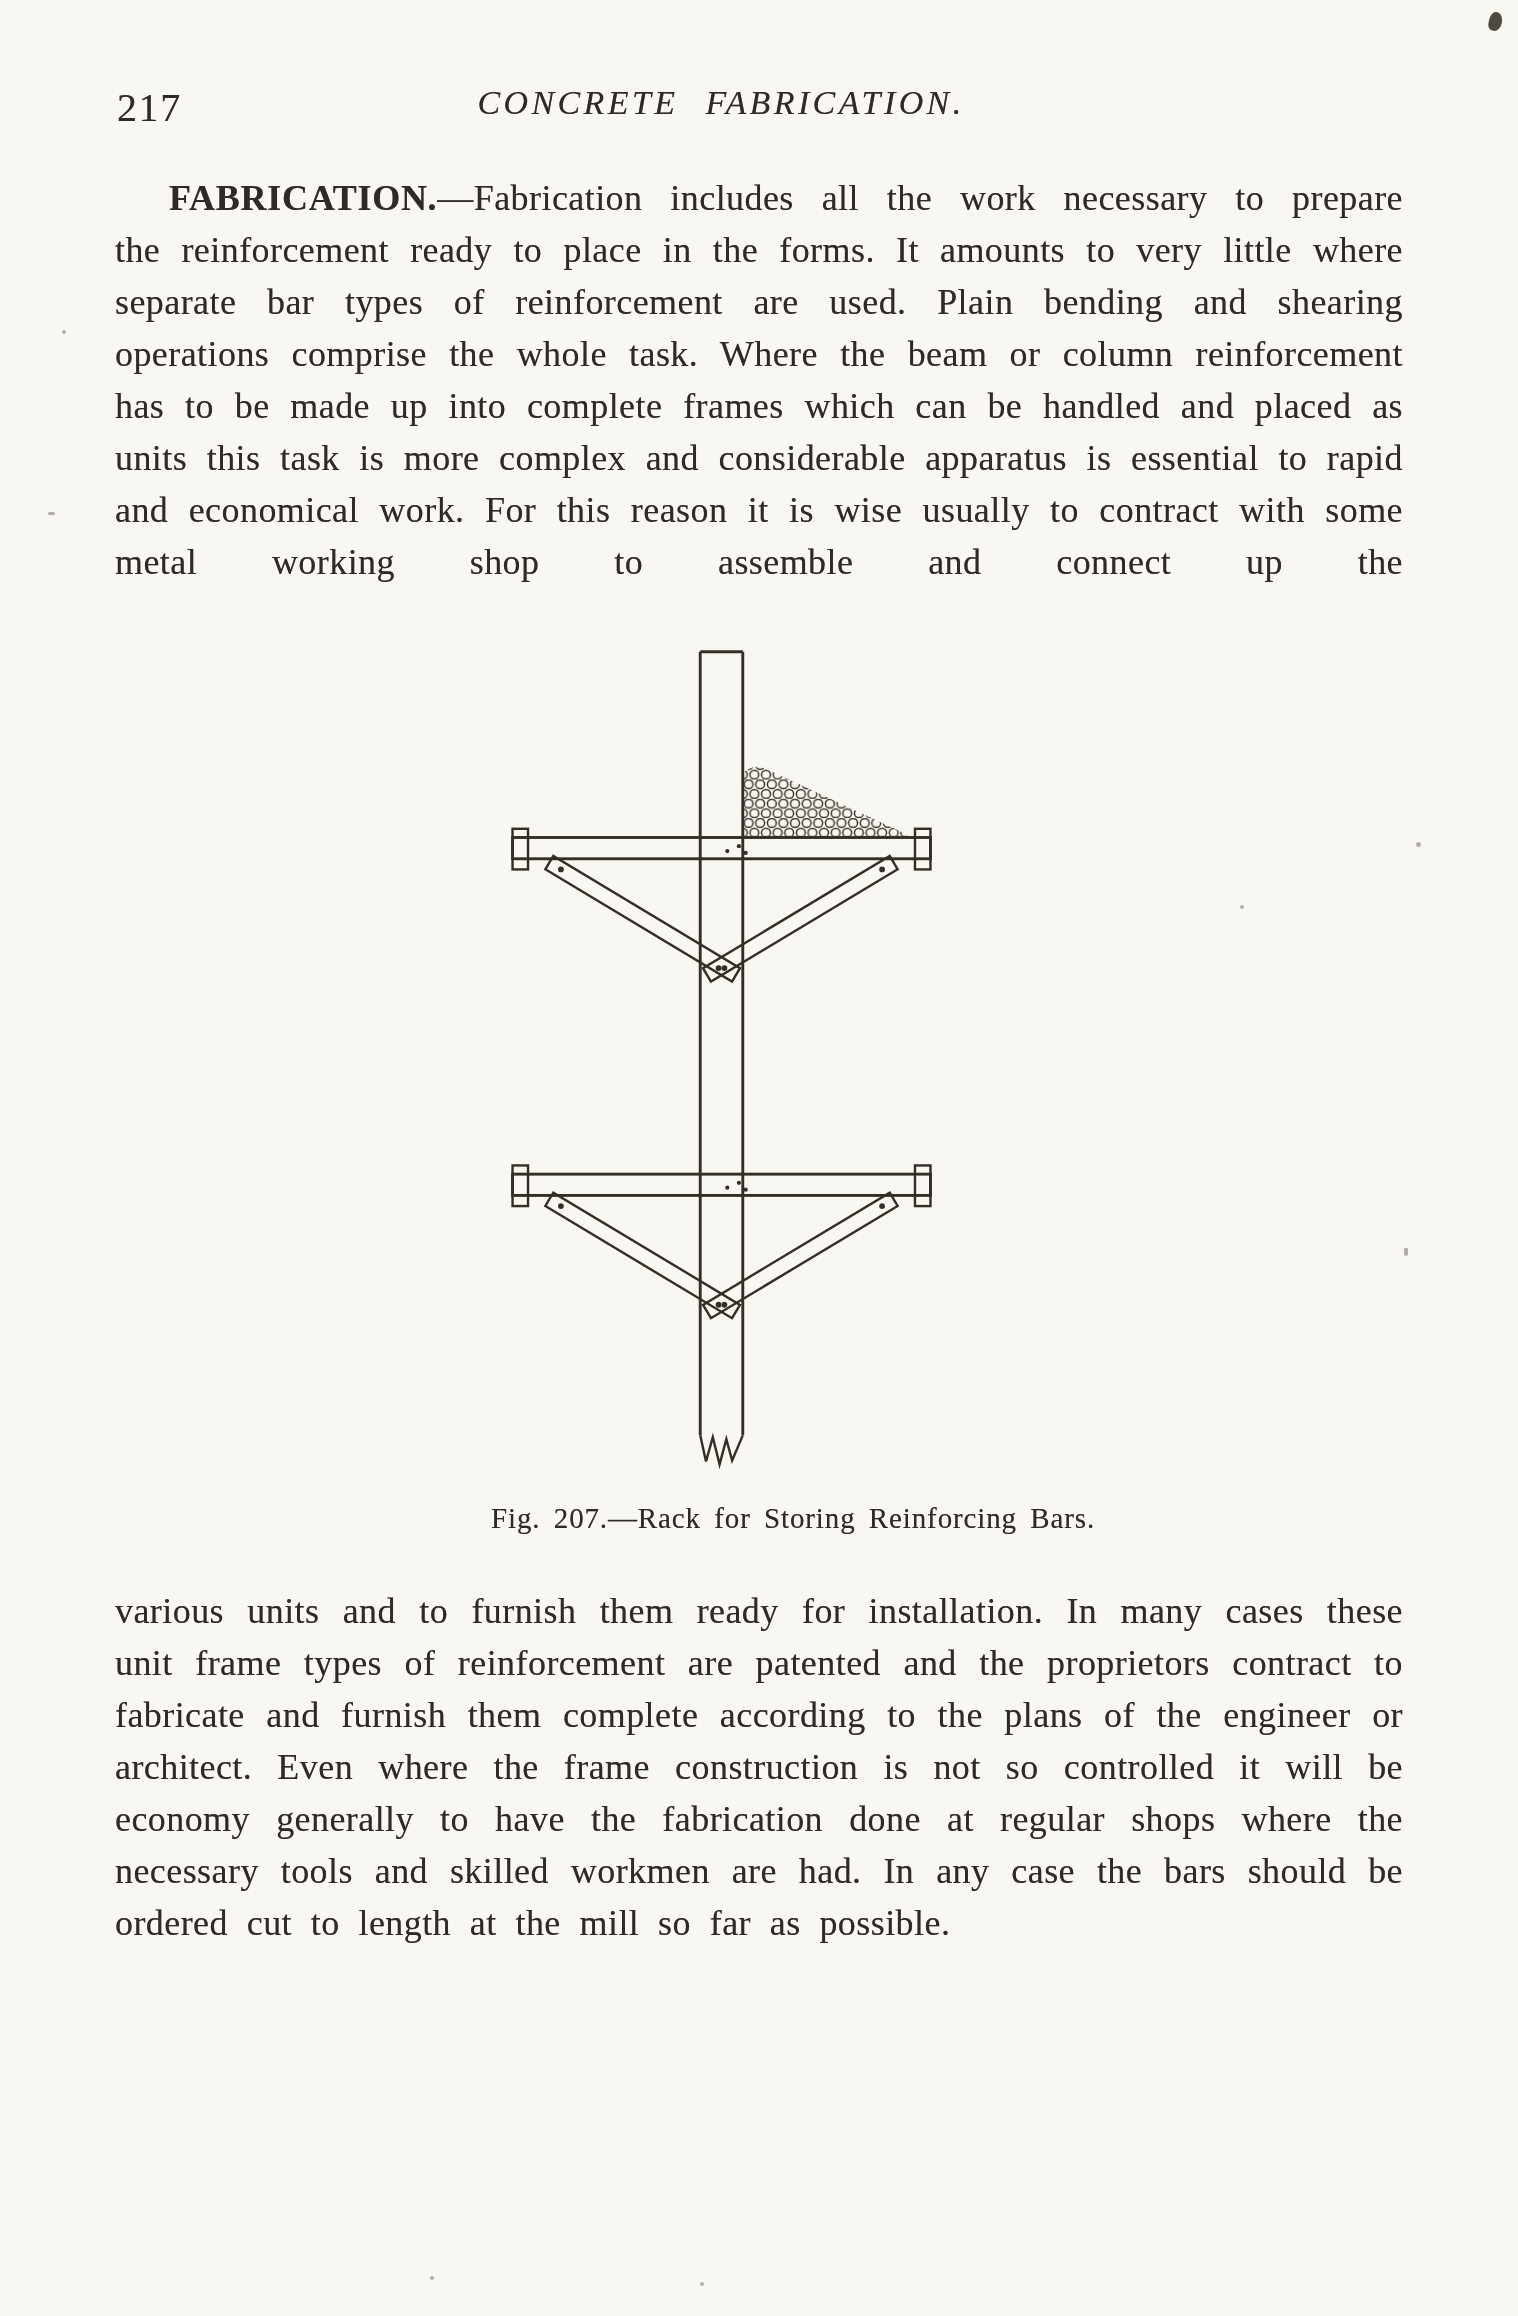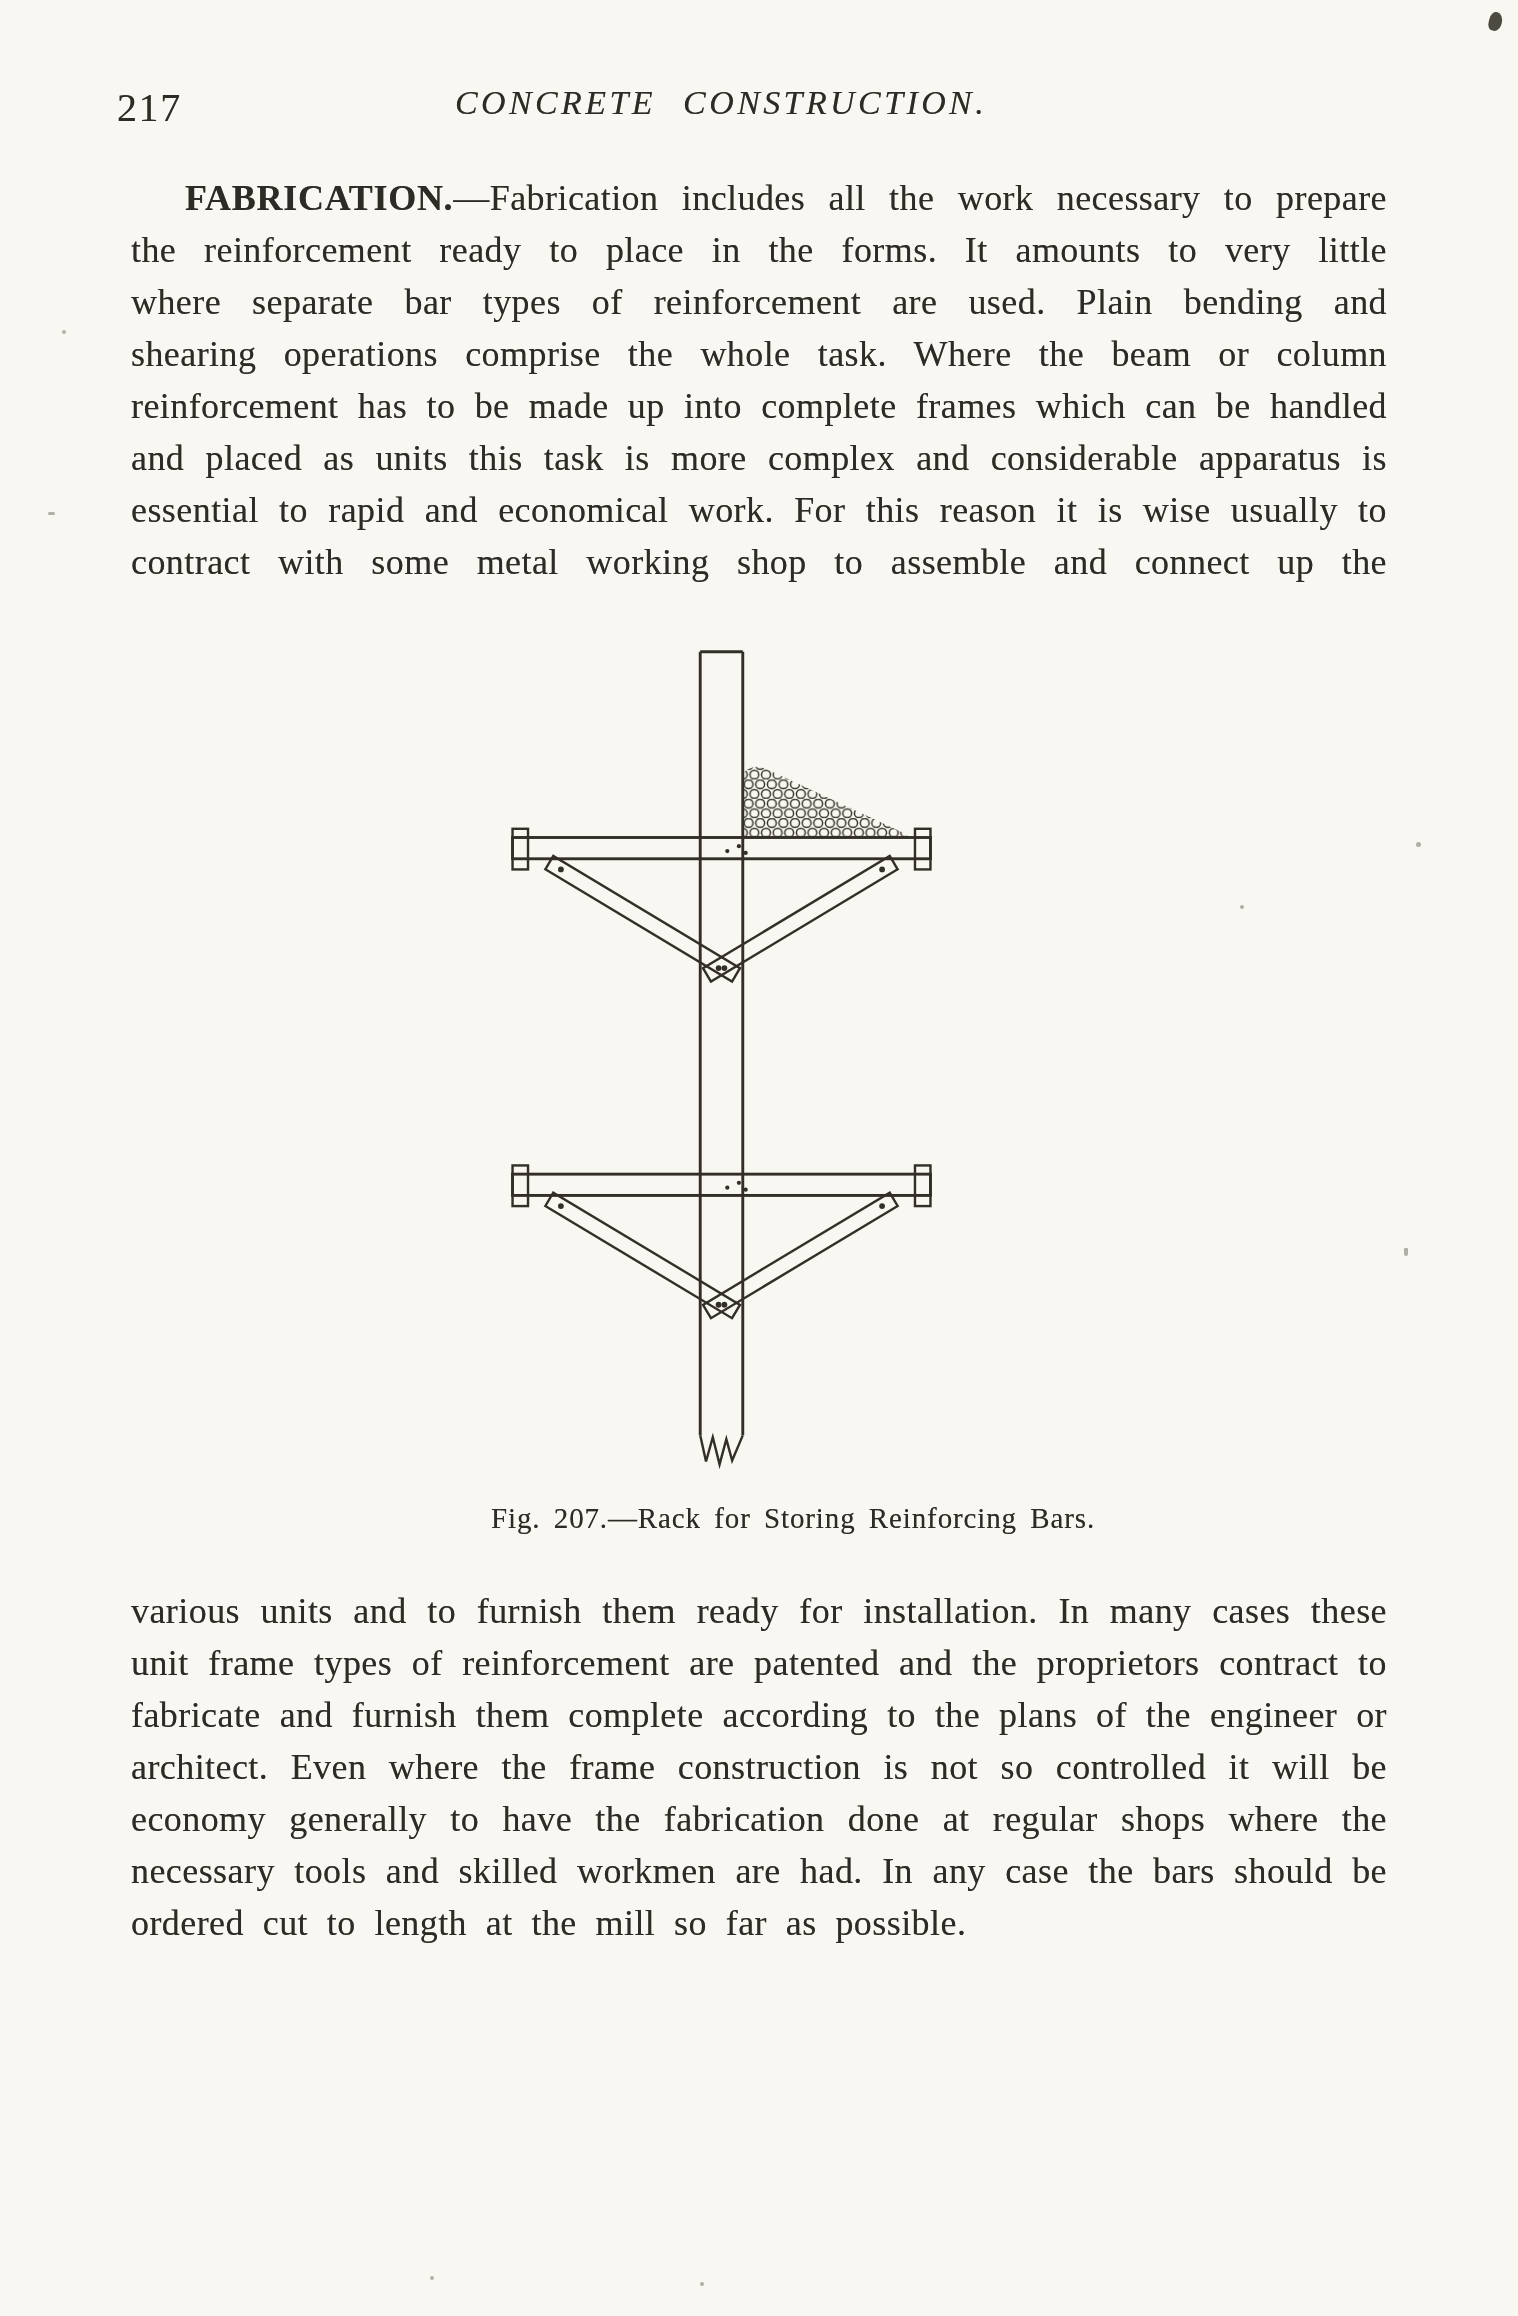--- a/index.html
+++ b/index.html
@@ -36,21 +36,21 @@
   .running-head {
     display: block;
     text-align: center;
     font-style: italic;
     font-size: 34px;
     letter-spacing: 0.1em;
     word-spacing: 0.45em;
     transform: translateX(-38px);
   }
   .body-text {
-    margin: 16px;
+    margin: 0;
     font-size: 36px;
     line-height: 52px;
     text-align: justify;
     word-spacing: 0.26em;
     letter-spacing: 0.012em;
   }
   .p1 {
     margin-top: 36px;
     text-indent: 54px;
     text-align-last: justify;
@@ -106,21 +106,21 @@
   <div class="speck" style="left:62px; top:330px; width:4px; height:4px;"></div>
   <div class="speck" style="left:48px; top:512px; width:7px; height:3px; border-radius:2px;"></div>
   <div class="speck" style="left:1416px; top:842px; width:5px; height:5px;"></div>
   <div class="speck" style="left:1404px; top:1248px; width:4px; height:8px; border-radius:2px 2px 4px 4px;"></div>
   <div class="speck" style="left:1240px; top:905px; width:4px; height:4px;"></div>
   <div class="speck" style="left:700px; top:2282px; width:4px; height:4px;"></div>
   <div class="speck" style="left:430px; top:2276px; width:4px; height:4px;"></div>
 
   <div class="header-row">
     <span class="page-number">217</span>
-    <span class="running-head">CONCRETE CONSTRUCTION.</span>
+    <span class="running-head">CONCRETE FABRICATION.</span>
   </div>
 
   <p class="body-text p1"><strong class="lead">FABRICATION.</strong><span>—Fabrication includes all the work necessary to prepare the reinforcement ready to place in the forms. It amounts to very little where separate bar types of reinforcement are used. Plain bending and shearing operations comprise the whole task. Where the beam or column reinforcement has to be made up into complete frames which can be handled and placed as units this task is more complex and considerable apparatus is essential to rapid and economical work. For this reason it is wise usually to contract with some metal working shop to assemble and connect up the</span></p>
 
   <figure class="fig">
     <svg width="445" height="832" viewBox="0 0 460 860" fill="none" stroke="#332f28" stroke-width="3" stroke-linejoin="miter">
       <defs>
         <pattern id="barends" width="24" height="20" patternUnits="userSpaceOnUse">
           <circle cx="6" cy="5" r="4.6" fill="none" stroke="#332f28" stroke-width="1.5"></circle>
           <circle cx="18" cy="5" r="4.6" fill="none" stroke="#332f28" stroke-width="1.5"></circle>

